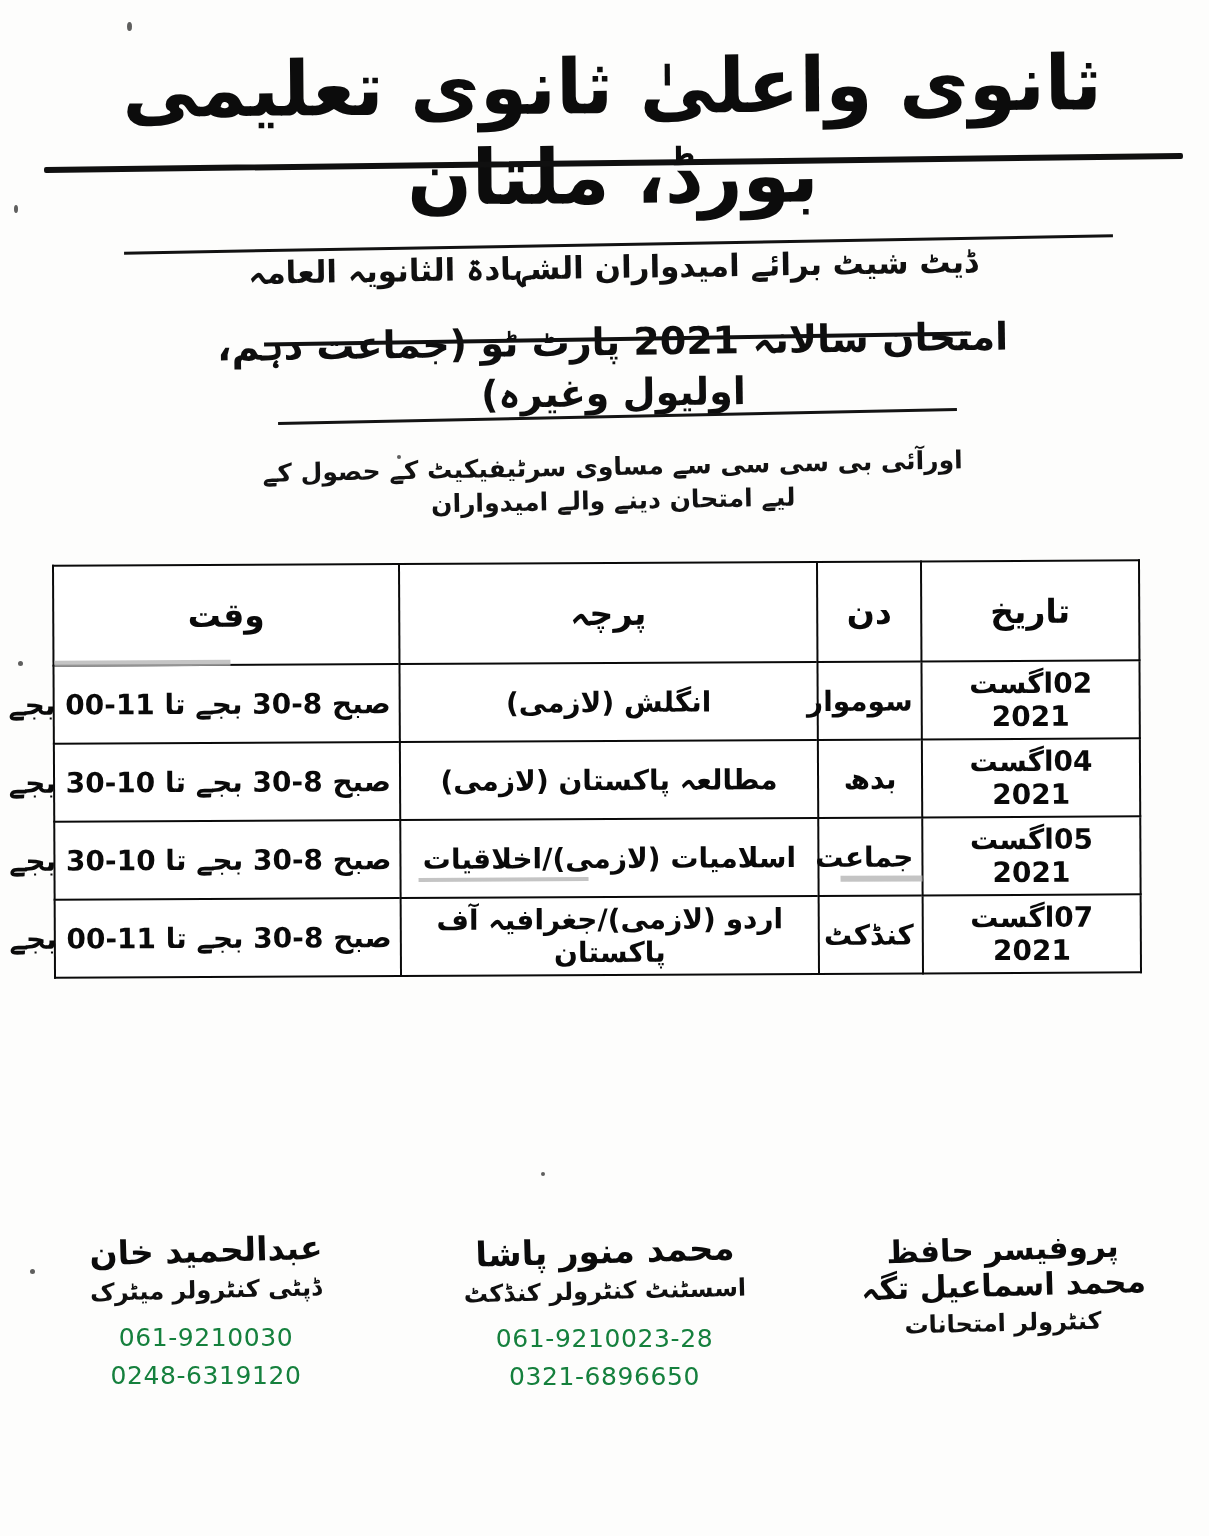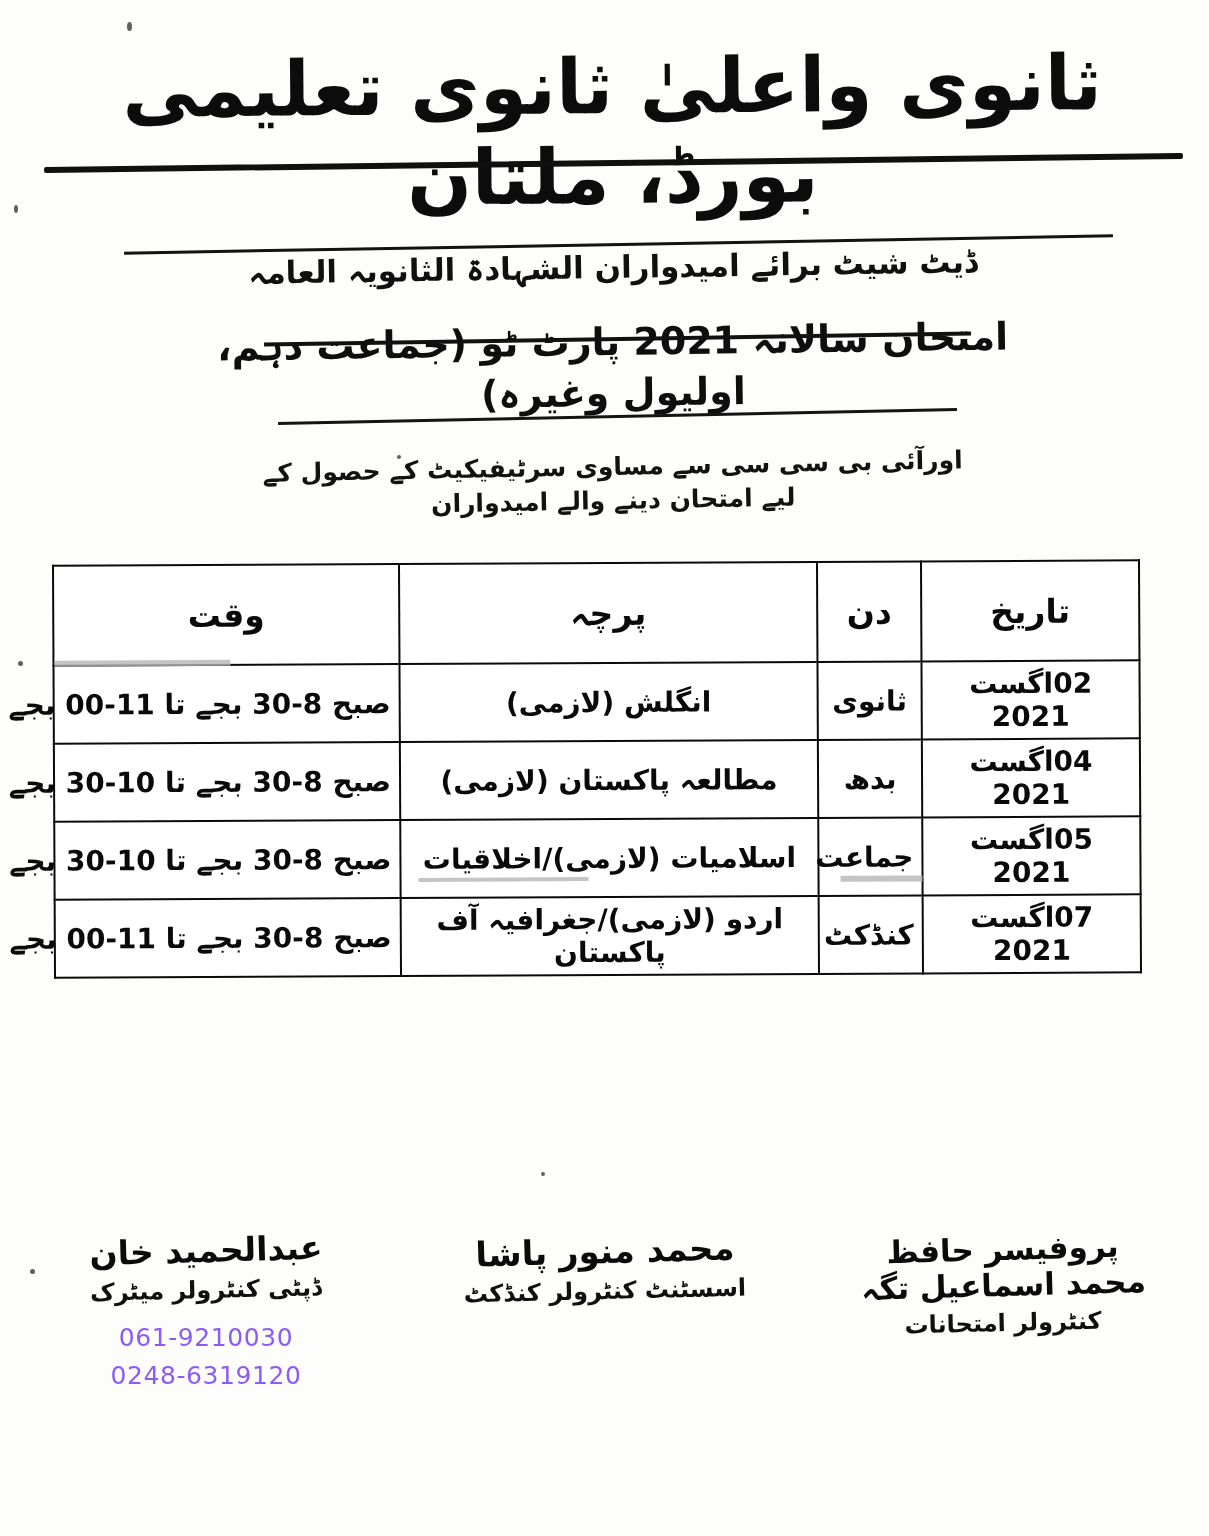--- a/index.html
+++ b/index.html
@@ -215,21 +215,21 @@
     transform: rotate(-1.4deg);
   }
   .sig-phones {
     margin-top: 14px;
     direction: ltr;
   }
   .sig-phone {
     font-size: 25px;
     font-weight: 400;
     line-height: 1.52;
-    color: #8b5cf6;
+    color: #15803d;
     display: block;
     letter-spacing: .6px;
   }
   .sig--left  .sig-name { font-size: 31px; }
   .sig--mid   .sig-name { font-size: 34px; }
 </style>
 </head>
 <body>
 
 <div class="page">
@@ -272,21 +272,21 @@
         <tr>
           <th>تاریخ</th>
           <th>دن</th>
           <th>پرچہ</th>
           <th>وقت</th>
         </tr>
       </thead>
       <tbody>
         <tr>
           <td class="cell-date">02اگست 2021</td>
-          <td class="cell-day">ثانوی</td>
+          <td class="cell-day">سوموار</td>
           <td class="cell-paper">انگلش (لازمی)</td>
           <td class="cell-time">صبح 8-30 بجے تا 11-00 بجے</td>
         </tr>
         <tr>
           <td class="cell-date">04اگست 2021</td>
           <td class="cell-day">بدھ</td>
           <td class="cell-paper">مطالعہ پاکستان (لازمی)</td>
           <td class="cell-time">صبح 8-30 بجے تا 10-30 بجے</td>
         </tr>
         <tr>
@@ -313,20 +313,22 @@
       <div class="sig-phones">
         <span class="sig-phone">061-9210030</span>
         <span class="sig-phone">0248-6319120</span>
       </div>
     </div>
 
     <div class="sig sig--mid">
       <span class="sig-name">محمد منور پاشا</span>
       <span class="sig-role">اسسٹنٹ کنٹرولر کنڈکٹ</span>
       <div class="sig-phones">
+        <span class="sig-phone">061-9210023-28</span>
+        <span class="sig-phone">0321-6896650</span>
       </div>
     </div>
 
     <div class="sig sig--left">
       <span class="sig-name">پروفیسر حافظ محمد اسماعیل تگہ</span>
       <span class="sig-role">کنٹرولر امتحانات</span>
     </div>
 
   </div>
 

